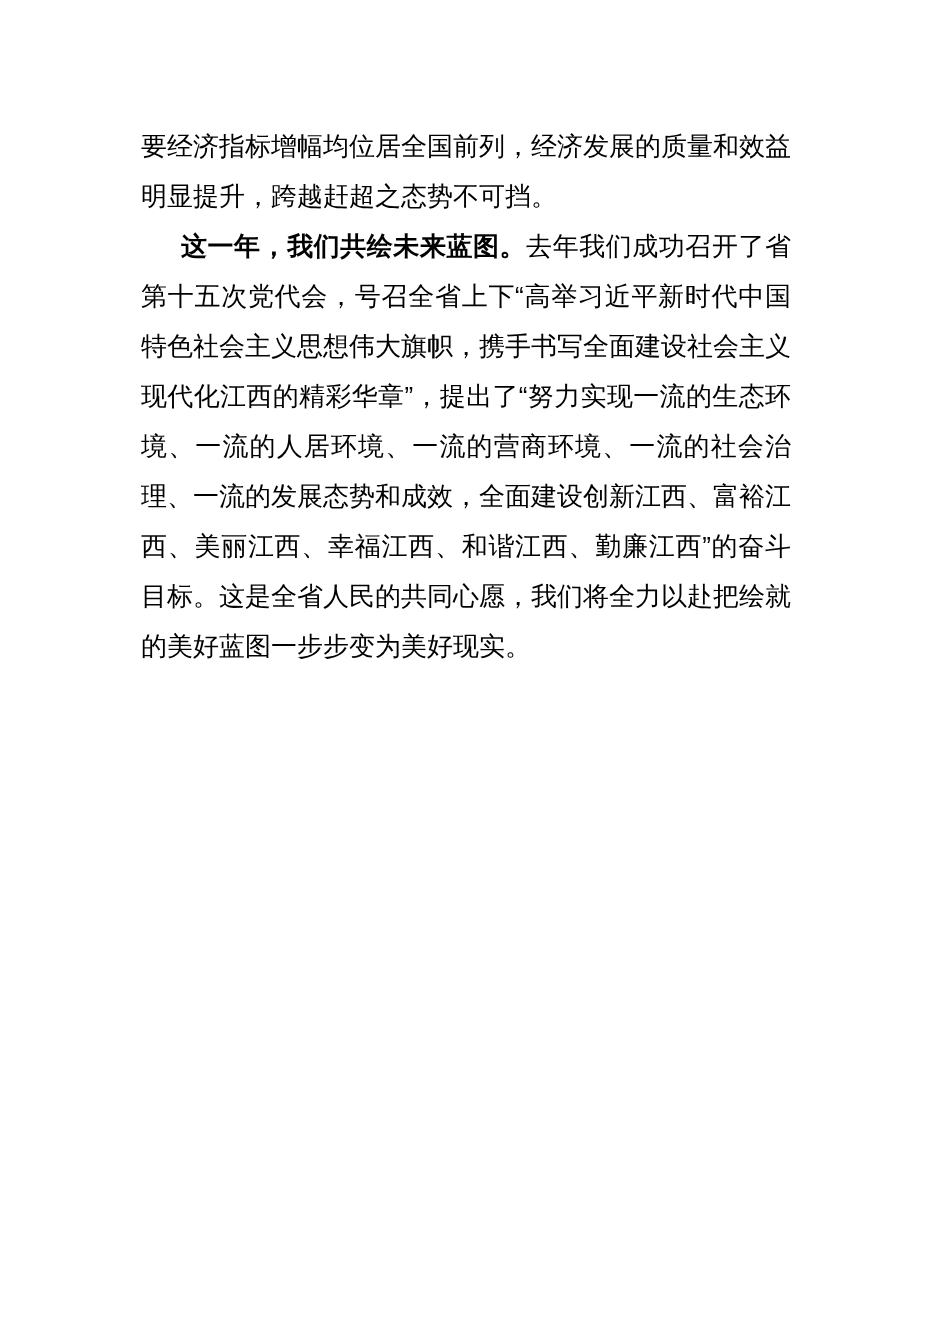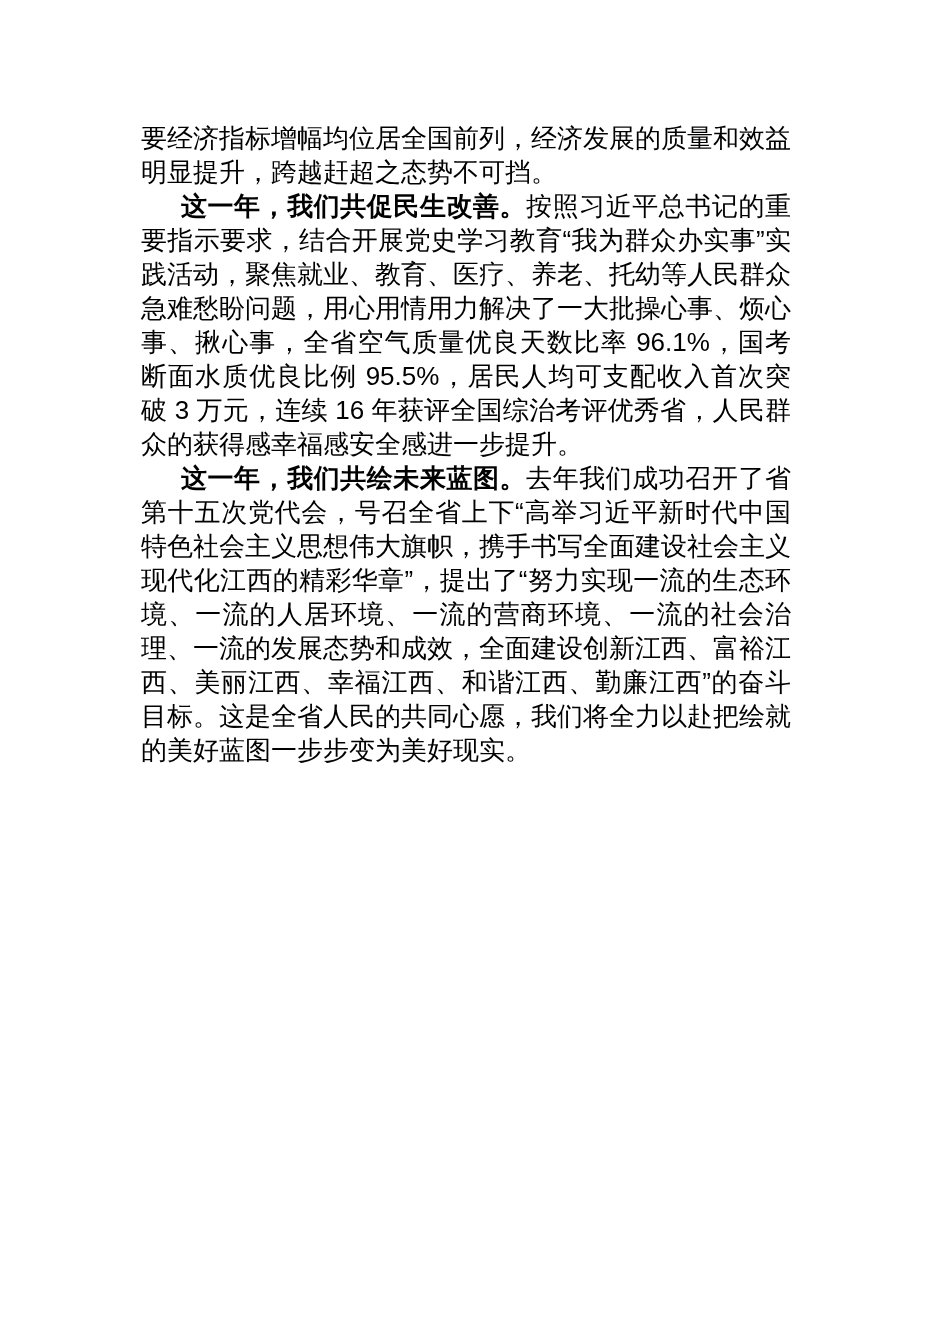--- a/index.html
+++ b/index.html
@@ -15,39 +15,38 @@
     left: 141px;
     top: 121px;
     width: 650px;
     font-family: "Liberation Sans", sans-serif;
     color: #000000;
   }
   p.para {
     margin: 0;
     padding: 0;
     font-size: 26px;
-    line-height: 34px;
+    line-height: 50px;
     text-align: justify;
     text-justify: inter-character;
     word-break: break-all;
     overflow-wrap: break-word;
     color: #000000;
   }
   p.para.indent {
     text-indent: 40px;
   }
   .lead {
     font-weight: 700;
   }
 </style>
 </head>
 <body>
 
 <div class="doc-page">
 
   <p class="para"><span class="lead"></span><span>要经济指标增幅均位居全国前列，经济发展的质量和效益明显提升，跨越赶超之态势不可挡。</span></p>
 
-  <p class="para indent"><span class="lead">这一年，我们共促民生改善。</span><span>按照习近平总书记的重要指示要求，结合开展党史学习教育“我为群众办实事”实践活动，聚焦就业、教育、医疗、养老、托幼等人民群众急难愁盼问题，用心用情用力解决了一大批操心事、烦心事、揪心事，全省空气质量优良天数比率 96.1%，国考断面水质优良比例 95.5%，居民人均可支配收入首次突破 3 万元，连续 16 年获评全国综治考评优秀省，人民群众的获得感幸福感安全感进一步提升。</span></p>
 
   <p class="para indent"><span class="lead">这一年，我们共绘未来蓝图。</span><span>去年我们成功召开了省第十五次党代会，号召全省上下“高举习近平新时代中国特色社会主义思想伟大旗帜，携手书写全面建设社会主义现代化江西的精彩华章”，提出了“努力实现一流的生态环境、一流的人居环境、一流的营商环境、一流的社会治理、一流的发展态势和成效，全面建设创新江西、富裕江西、美丽江西、幸福江西、和谐江西、勤廉江西”的奋斗目标。这是全省人民的共同心愿，我们将全力以赴把绘就的美好蓝图一步步变为美好现实。</span></p>
 
 
 </div>
 
 </body></html>

